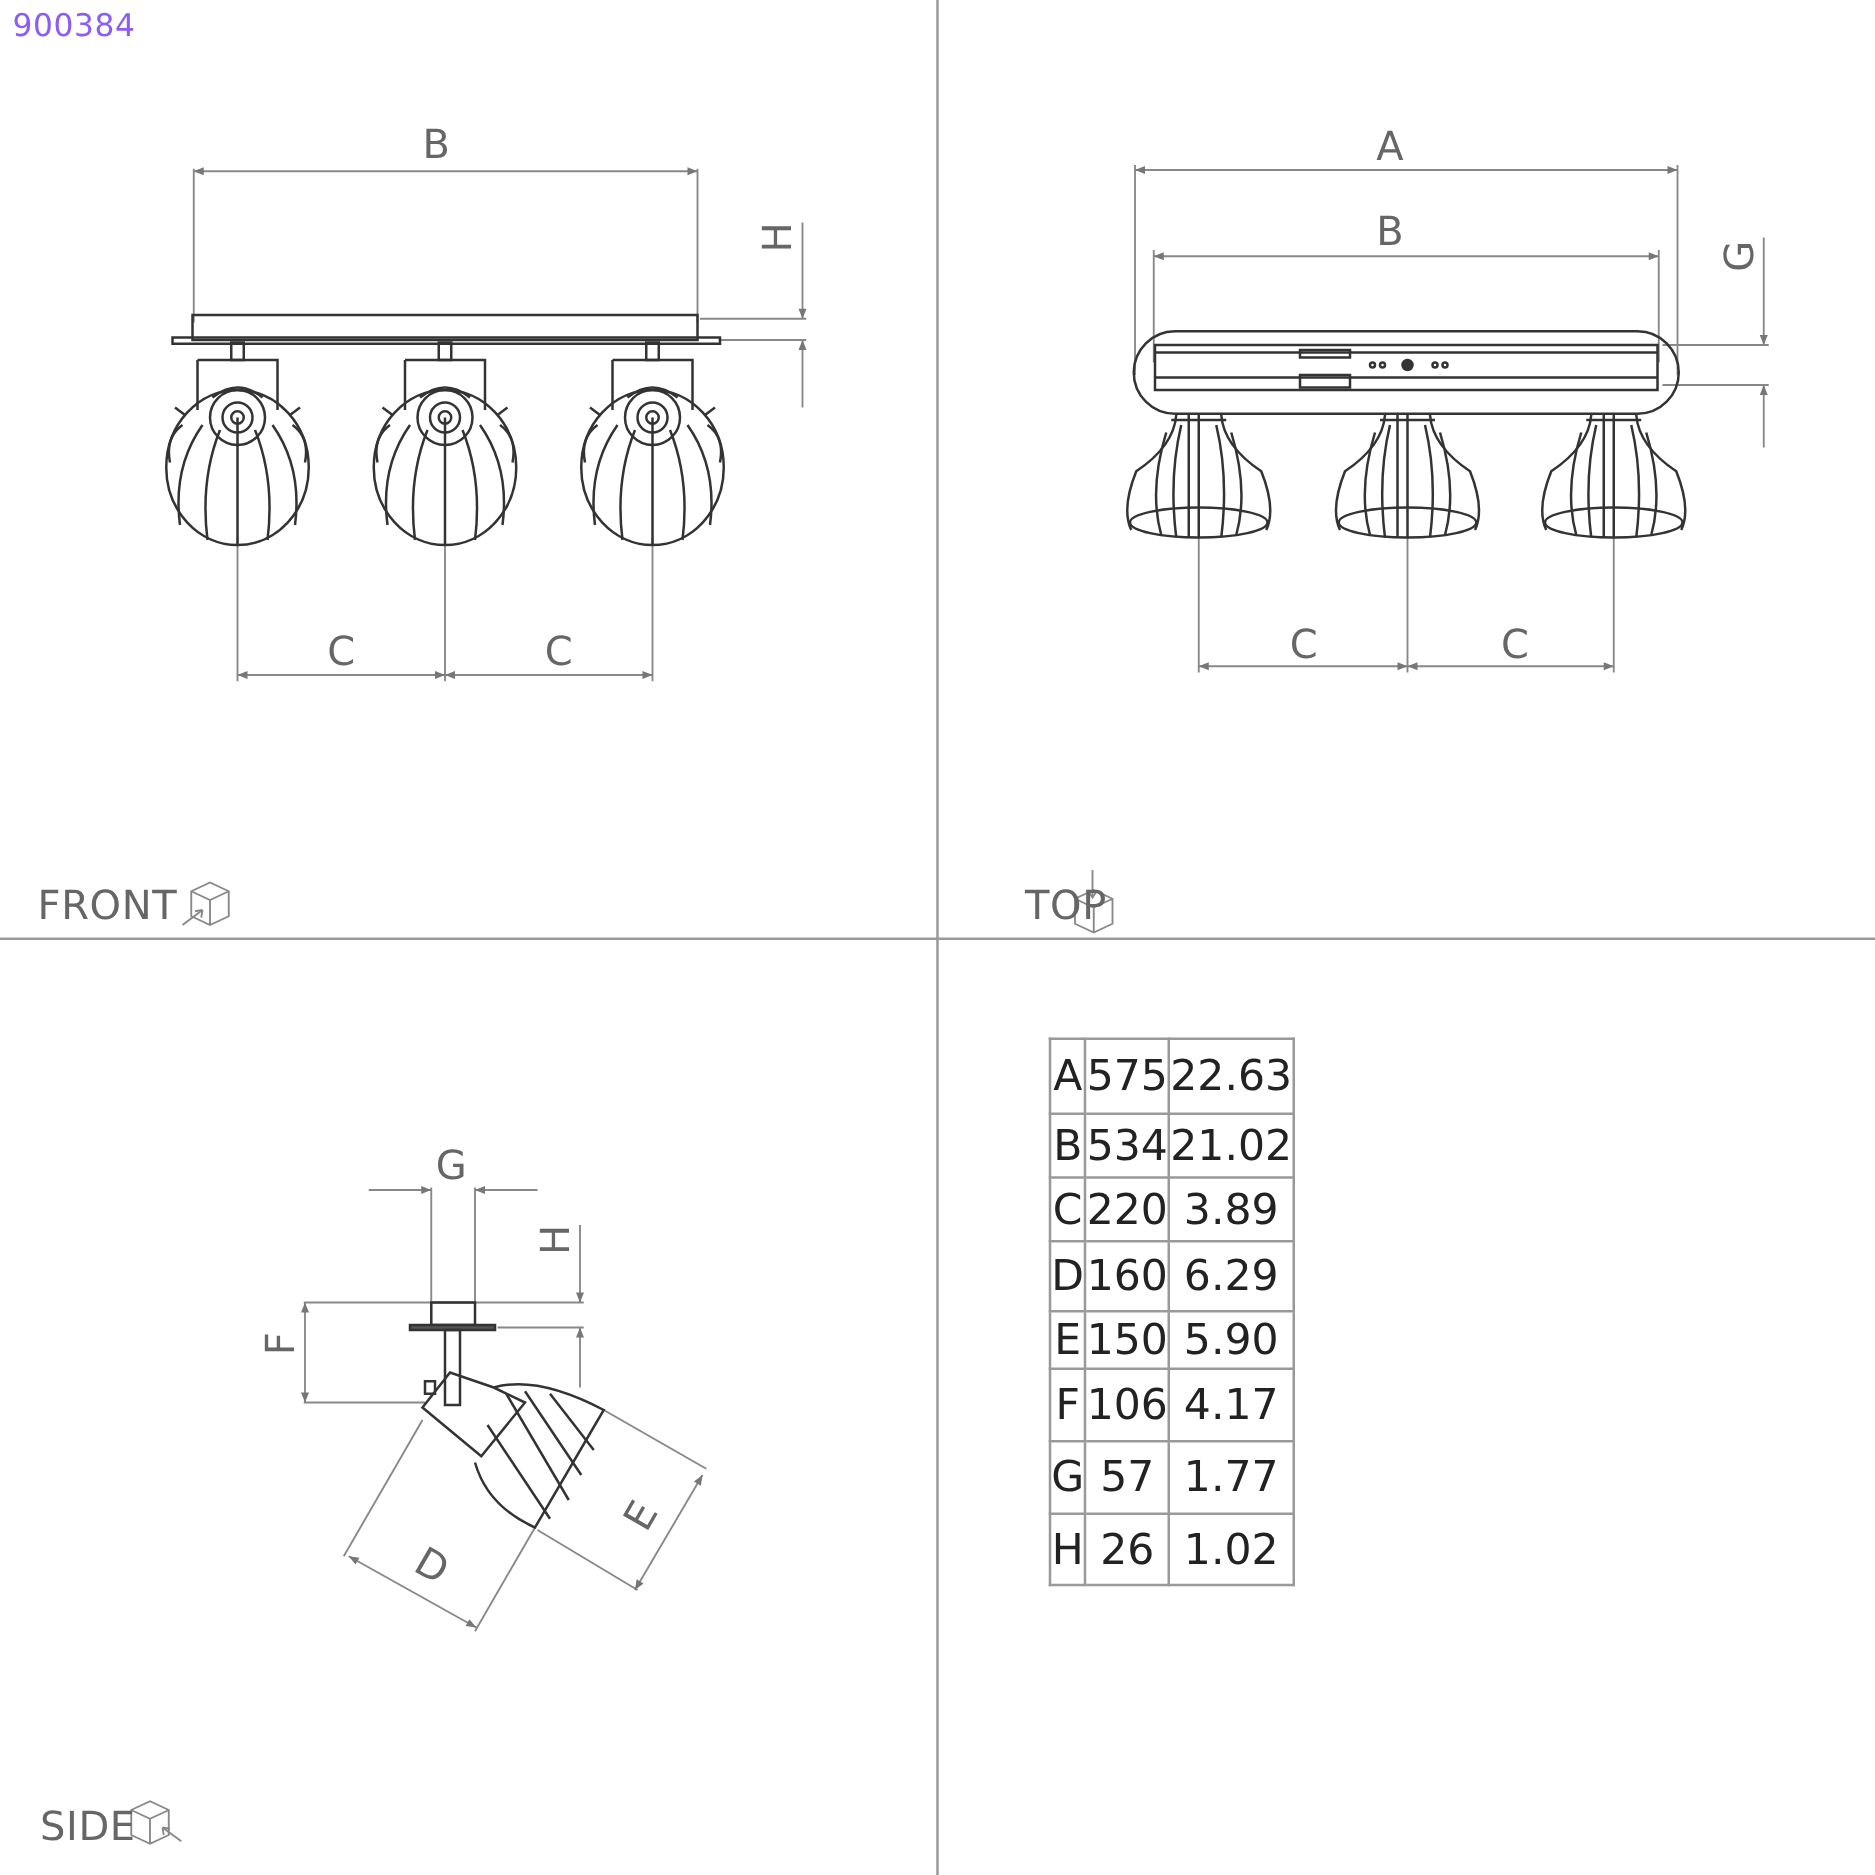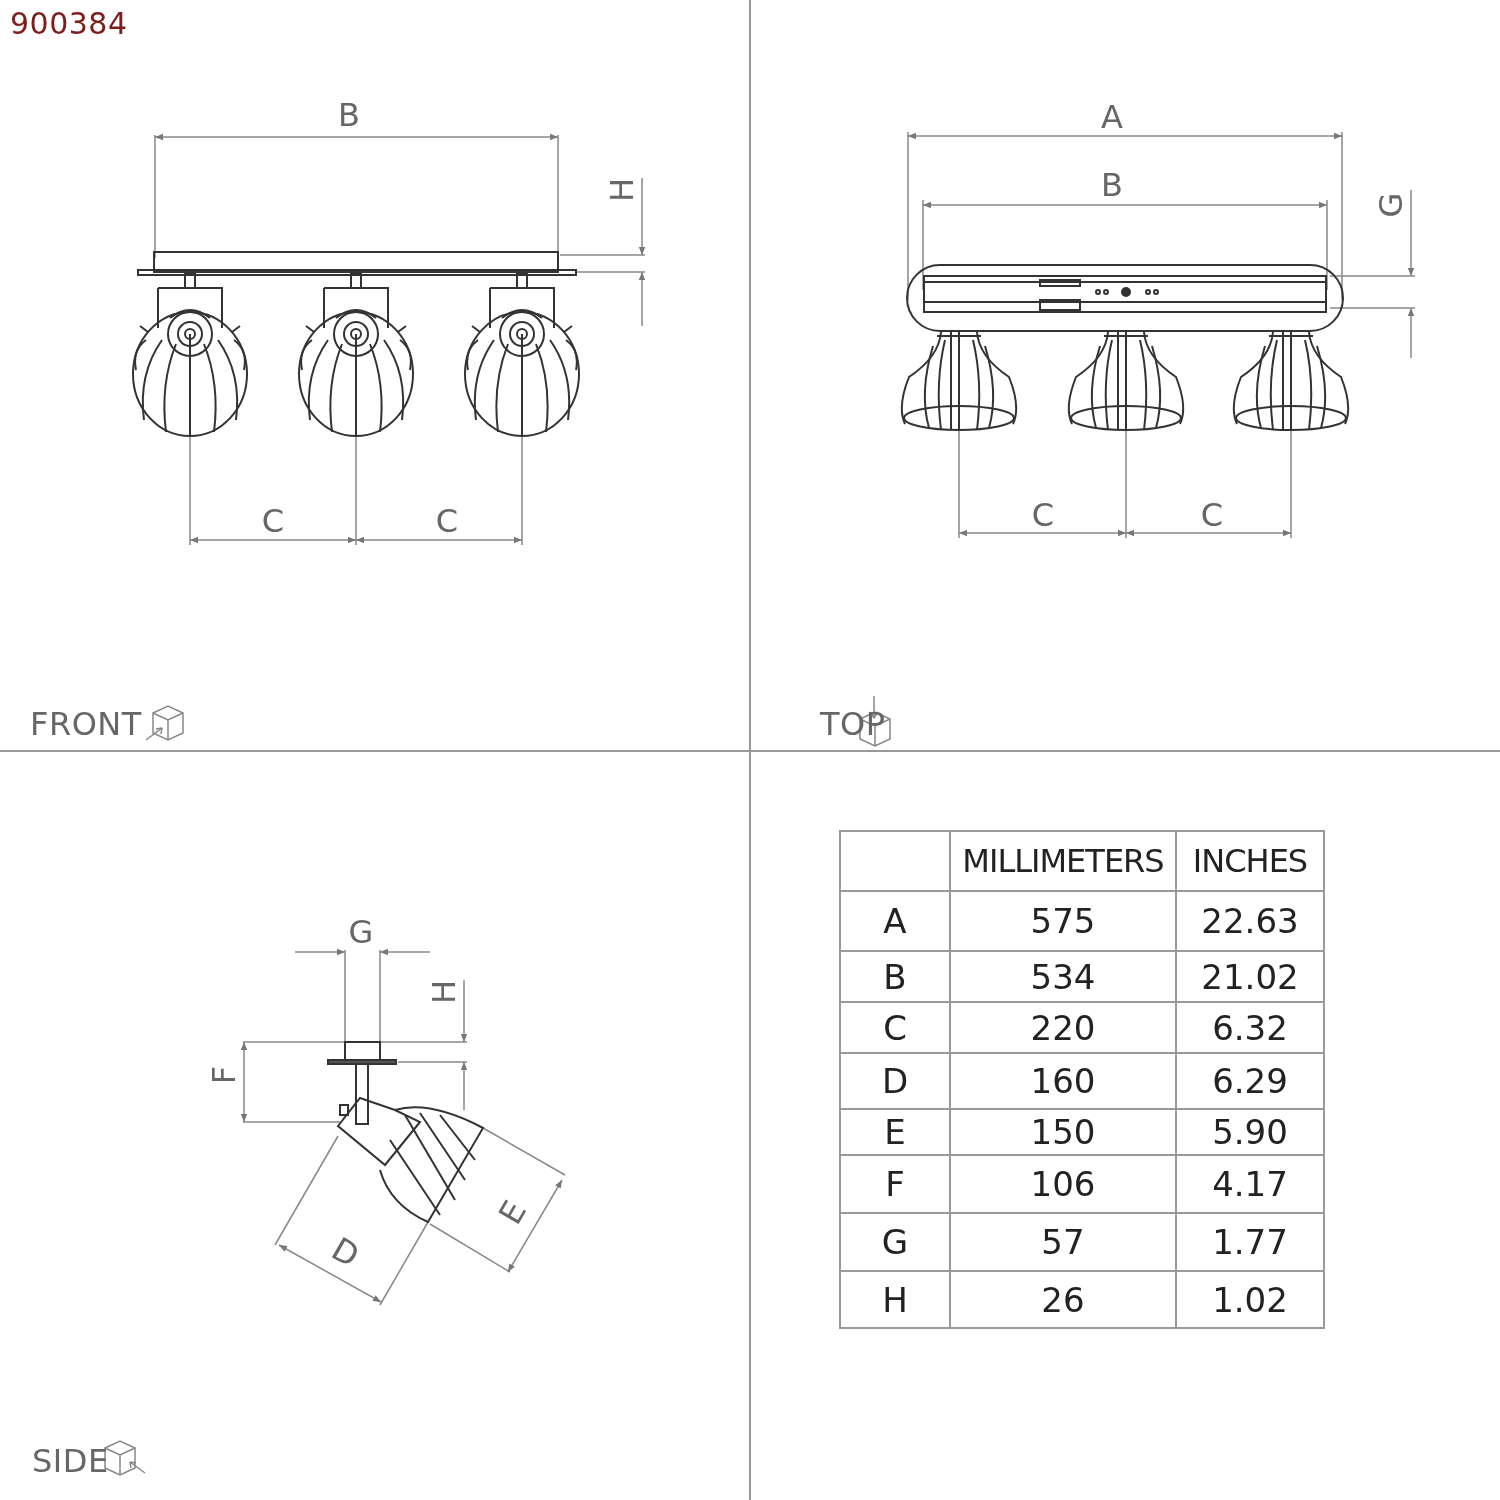--- a/index.html
+++ b/index.html
@@ -1,19 +1,19 @@
 <!DOCTYPE html>
 <html><head>
 <meta charset="utf-8">
 <style>
   html, body { margin:0; padding:0; background:#ffffff; }
   body { width:1500px; height:1500px; position:relative; overflow:hidden;
          font-family:"DejaVu Sans","Liberation Sans",sans-serif; color:#555; }
   .abs { position:absolute; }
-  .code { left:10px; top:6px; font-size:30px; color:#7f1d1d; letter-spacing:0.5px; }
+  .code { left:10px; top:6px; font-size:25px; color:#8b5cf6; letter-spacing:0.5px; }
   .view-label { font-size:32px; color:#666; letter-spacing:0.5px;margin-left:20px; }
   .divider-v { left:749px; top:0; width:2px; height:1500px; background:#999; }
   .divider-h { left:0; top:750px; width:1500px; height:2px; background:#999; }
   svg.drawing { position:absolute; left:0; top:0; }
   .dim-text { font-family:"DejaVu Sans","Liberation Sans",sans-serif; font-size:32px; fill:#666; }
   table.dims { position:absolute; left:839px; top:830px; border-collapse:collapse;
                font-family:"DejaVu Sans","Liberation Sans",sans-serif; color:#222; }
   table.dims td, table.dims th { border:2px solid #999; text-align:center; font-weight:normal; padding:0; }
   table.dims th { height:58px; font-size:32px; letter-spacing:-1px; }
   table.dims td { font-size:34px; }
@@ -167,39 +167,34 @@
       <path d="M130,1462 l1,6 m-1,-6 l6,1"></path>
   </g>
 </svg>
 
 <div class="abs view-label" style="left:10px;top:705px;">FRONT</div>
 <div class="abs view-label" style="left:800px;top:705px;">TOP</div>
 <div class="abs view-label" style="left:12px;top:1442px;text-align:right;">SIDE</div>
 
 <table class="dims">
   <tbody>
-      <tr>
-    <th class="c0"></th>
-    <th class="c1">MILLIMETERS</th>
-    <th class="c2">INCHES</th>
-  </tr>
   <tr style="height:60px">
     <td>A</td>
     <td>575</td>
     <td>22.63</td>
   </tr>
   <tr style="height:51px">
     <td>B</td>
     <td>534</td>
     <td>21.02</td>
   </tr>
   <tr style="height:51px">
     <td>C</td>
     <td>220</td>
-    <td>6.32</td>
+    <td>3.89</td>
   </tr>
   <tr style="height:56px">
     <td>D</td>
     <td>160</td>
     <td>6.29</td>
   </tr>
   <tr style="height:46px">
     <td>E</td>
     <td>150</td>
     <td>5.90</td>

